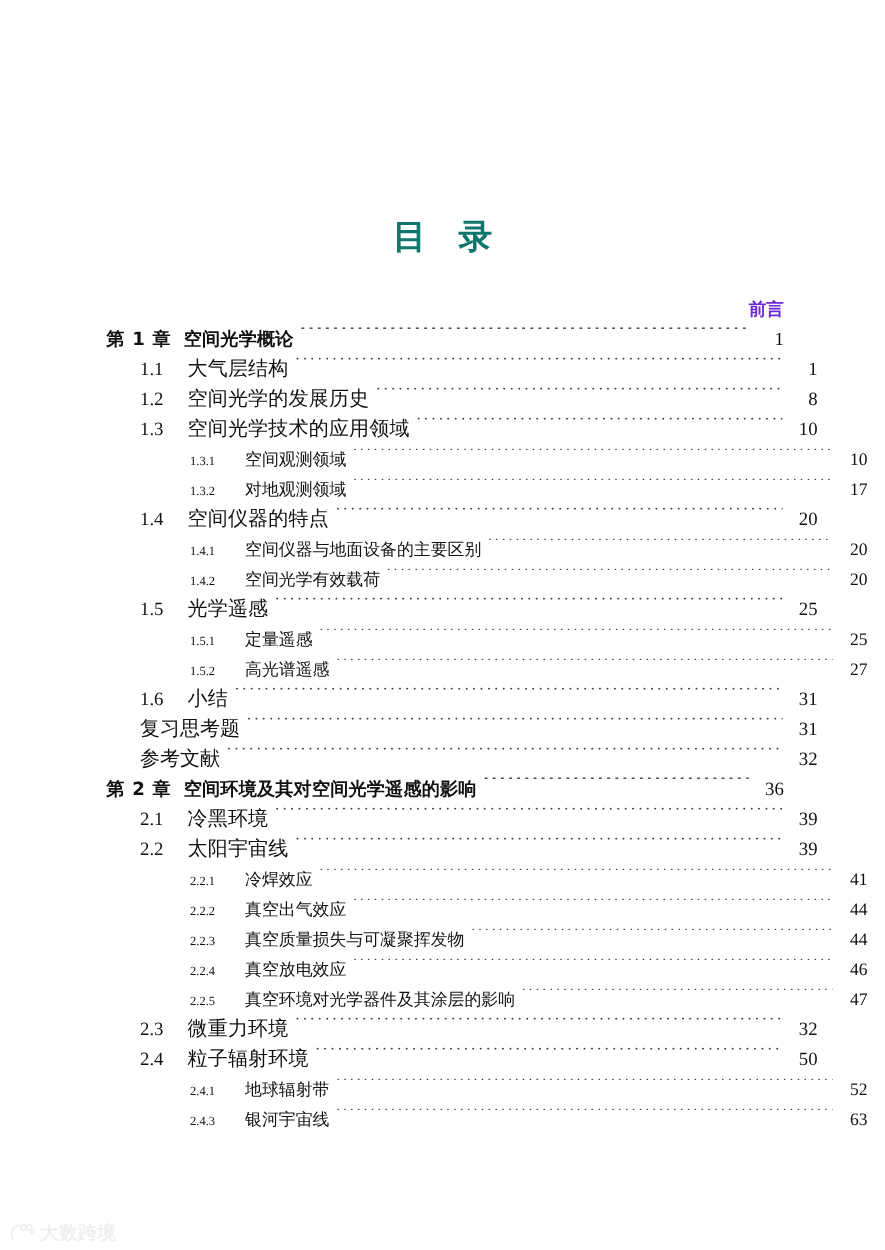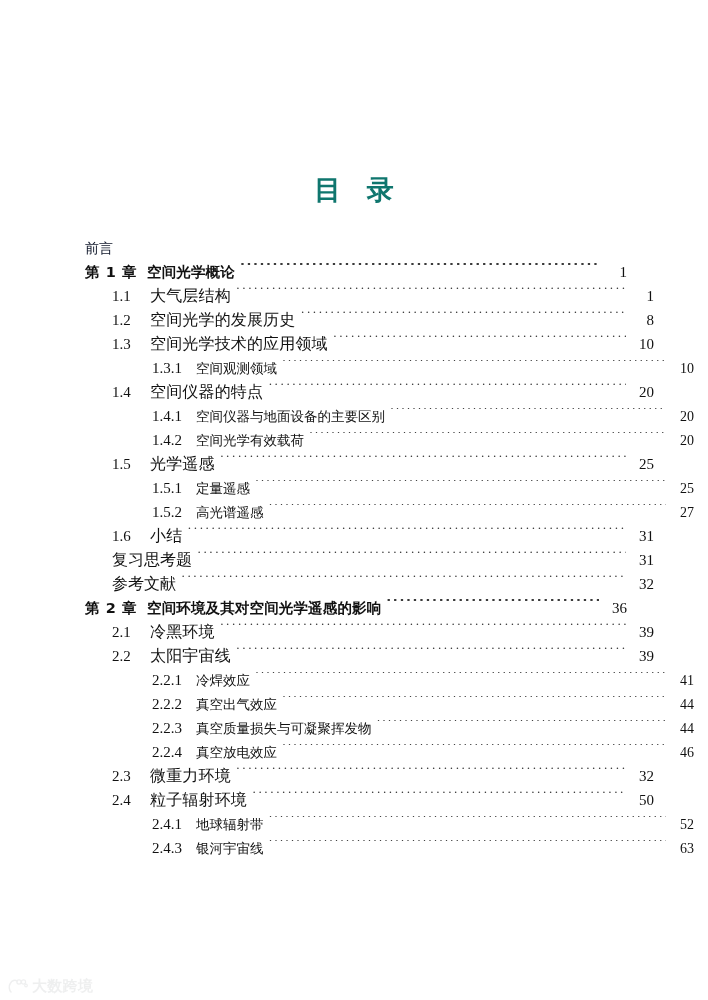--- a/index.html
+++ b/index.html
@@ -89,23 +89,24 @@
     text-align: right;
     font-size: 15px;
     font-family: "Liberation Serif", serif;
   }
 
   
 
   
   .lvl-front {
     font-family: "DejaVu Sans", "Liberation Sans", sans-serif;
-    font-weight: normal;
+    font-weight: bold;
     font-size: 14px;
-    color: #0f172a;
+    color: #6d28d9;
+    justify-content: flex-end;
   }
 
   
   .lvl-chapter {
     font-family: "DejaVu Sans", "Liberation Sans", sans-serif;
     font-weight: bold;
     font-size: 14.5px;
   }
   .lvl-chapter .num {
     width: 62px;
@@ -135,21 +136,21 @@
     padding-left: 27px;
   }
 
   
   .lvl-sub {
     font-size: 13.5px;
     padding-left: 67px;
   }
   .lvl-sub .num {
     width: 44px;
-    font-size: 15px;
+    font-size: 10px;
   }
   .lvl-sub .pageno { font-size: 14px; }
   .lvl-sub .leader::before { font-size: 12px; letter-spacing: 1.5px; }
 
   
   .watermark {
     position: absolute;
     left: 8px;
     bottom: 6px;
     display: flex;
@@ -206,20 +207,26 @@
         <span class="label">空间光学技术的应用领域</span>
         <span class="leader"></span>
         <span class="pageno">10</span>
       </div>
       <div class="toc-row lvl-sub">
         <span class="num">1.3.1</span>
         <span class="label">空间观测领域</span>
         <span class="leader"></span>
         <span class="pageno">10</span>
       </div>
+      <div class="toc-row lvl-sub">
+        <span class="num">1.3.2</span>
+        <span class="label">对地观测领域</span>
+        <span class="leader"></span>
+        <span class="pageno">17</span>
+      </div>
       <div class="toc-row lvl-section">
         <span class="num">1.4</span>
         <span class="label">空间仪器的特点</span>
         <span class="leader"></span>
         <span class="pageno">20</span>
       </div>
       <div class="toc-row lvl-sub">
         <span class="num">1.4.1</span>
         <span class="label">空间仪器与地面设备的主要区别</span>
         <span class="leader"></span>
@@ -299,20 +306,26 @@
         <span class="num">2.2.3</span>
         <span class="label">真空质量损失与可凝聚挥发物</span>
         <span class="leader"></span>
         <span class="pageno">44</span>
       </div>
       <div class="toc-row lvl-sub">
         <span class="num">2.2.4</span>
         <span class="label">真空放电效应</span>
         <span class="leader"></span>
         <span class="pageno">46</span>
+      </div>
+      <div class="toc-row lvl-sub">
+        <span class="num">2.2.5</span>
+        <span class="label">真空环境对光学器件及其涂层的影响</span>
+        <span class="leader"></span>
+        <span class="pageno">47</span>
       </div>
       <div class="toc-row lvl-section">
         <span class="num">2.3</span>
         <span class="label">微重力环境</span>
         <span class="leader"></span>
         <span class="pageno">32</span>
       </div>
       <div class="toc-row lvl-section">
         <span class="num">2.4</span>
         <span class="label">粒子辐射环境</span>

